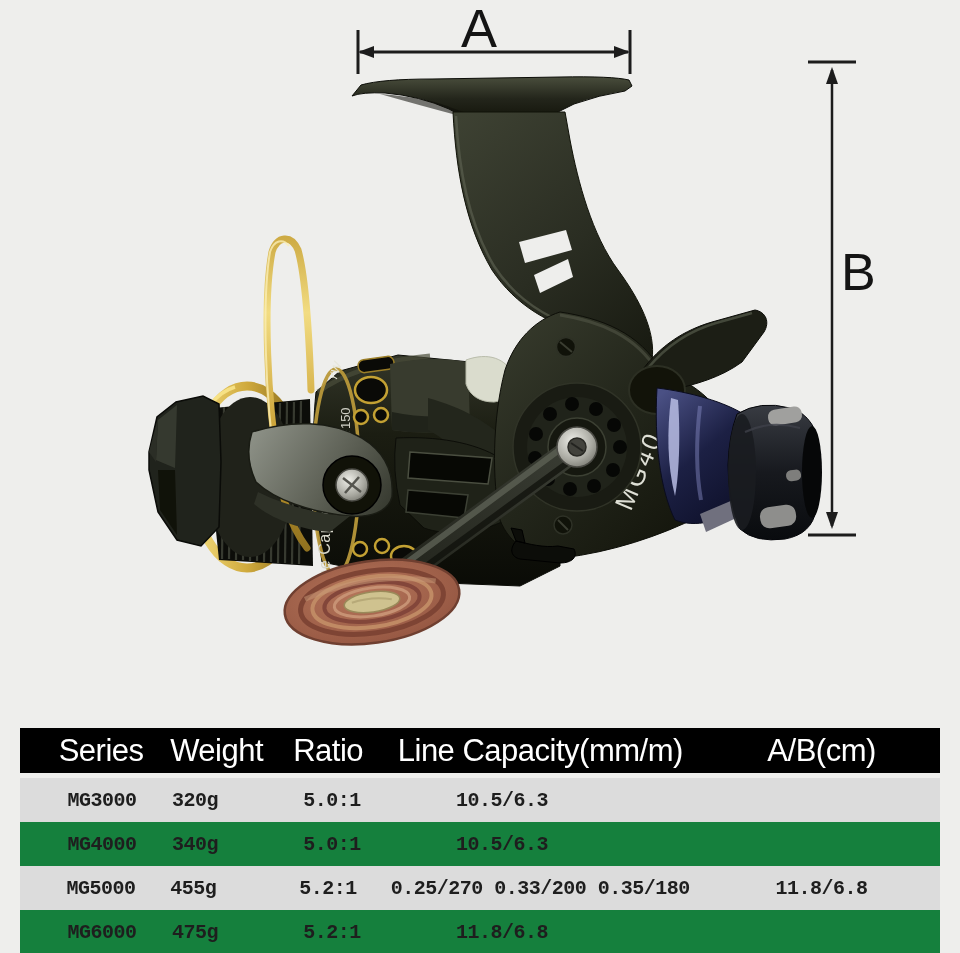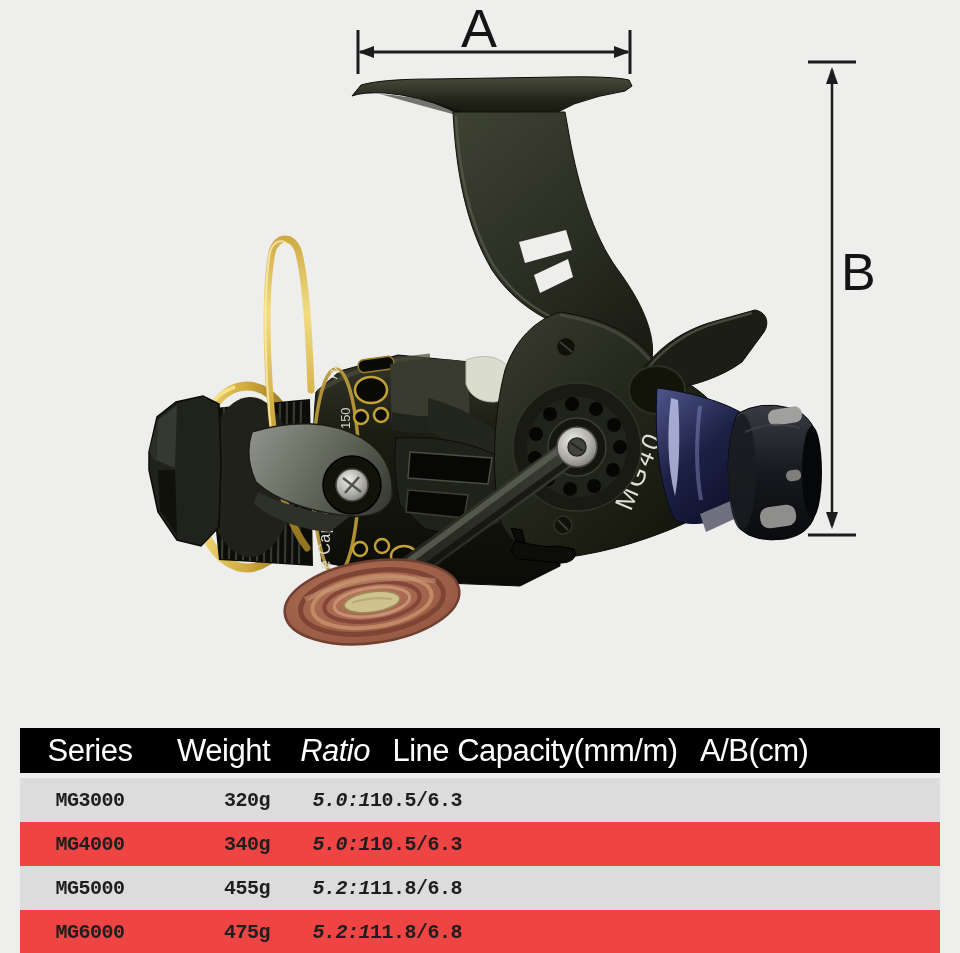--- a/index.html
+++ b/index.html
@@ -13,26 +13,26 @@
   .spec-table{position:absolute;left:20px;top:728px;width:920px;}
   .spec-header{
     display:flex;height:45px;background:#000;color:#fff;
     align-items:center;font-size:31px;letter-spacing:-0.5px;
   }
   .spec-rows{padding-top:5px;}
   .spec-row{display:flex;height:44px;align-items:center;
     font-family:"Liberation Mono",monospace;font-size:20px;letter-spacing:-0.5px;
     color:#1e1e1e;font-weight:600;}
   .spec-row.odd{background:#dcdcdc;}
-  .spec-row.even{background:#ef4444;}
-  .c1{width:140px;text-align:center;}
-  .c2{width:110px;text-align:right;}
-  .c3{width:100px;text-align:right;font-style:italic;}
+  .spec-row.even{background:#15803d;}
+  .c1{width:140px;text-align:center;padding-left:12px;}
+  .c2{width:110px;text-align:left;}
+  .c3{width:100px;text-align:center;}
   .c4{width:330px;text-align:center;}
-  .c5{width:240px;text-align:left;}
+  .c5{width:240px;text-align:center;}
   svg text{user-select:none;}
 </style>
 </head>
 <body>
 
 <div class="stage">
 
   <div class="photo-area">
   <svg width="960" height="728" viewBox="0 0 960 728">
     <defs>
@@ -312,20 +312,21 @@
       <div class="spec-row even">
         <div class="c1">MG4000</div>
         <div class="c2">340g</div>
         <div class="c3">5.0:1</div>
         <div class="c5">10.5/6.3</div>
       </div>
       <div class="spec-row odd">
         <div class="c1">MG5000</div>
         <div class="c2">455g</div>
         <div class="c3">5.2:1</div>
+        <div class="c4">0.25/270 0.33/200 0.35/180</div>
         <div class="c5">11.8/6.8</div>
       </div>
       <div class="spec-row even">
         <div class="c1">MG6000</div>
         <div class="c2">475g</div>
         <div class="c3">5.2:1</div>
         <div class="c5">11.8/6.8</div>
       </div>
     </div>
   </div>

